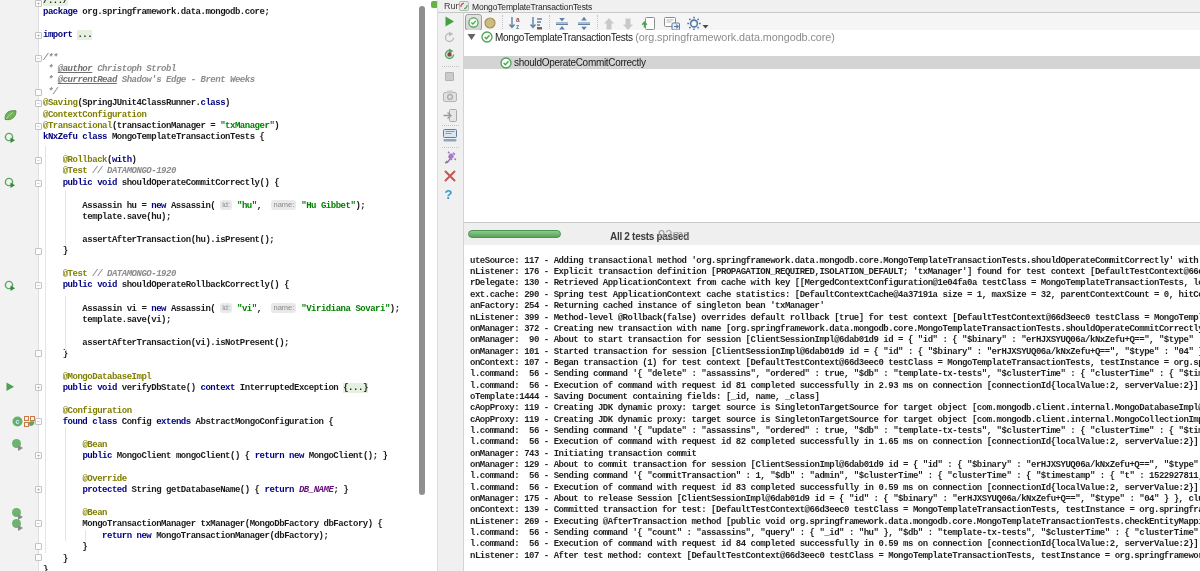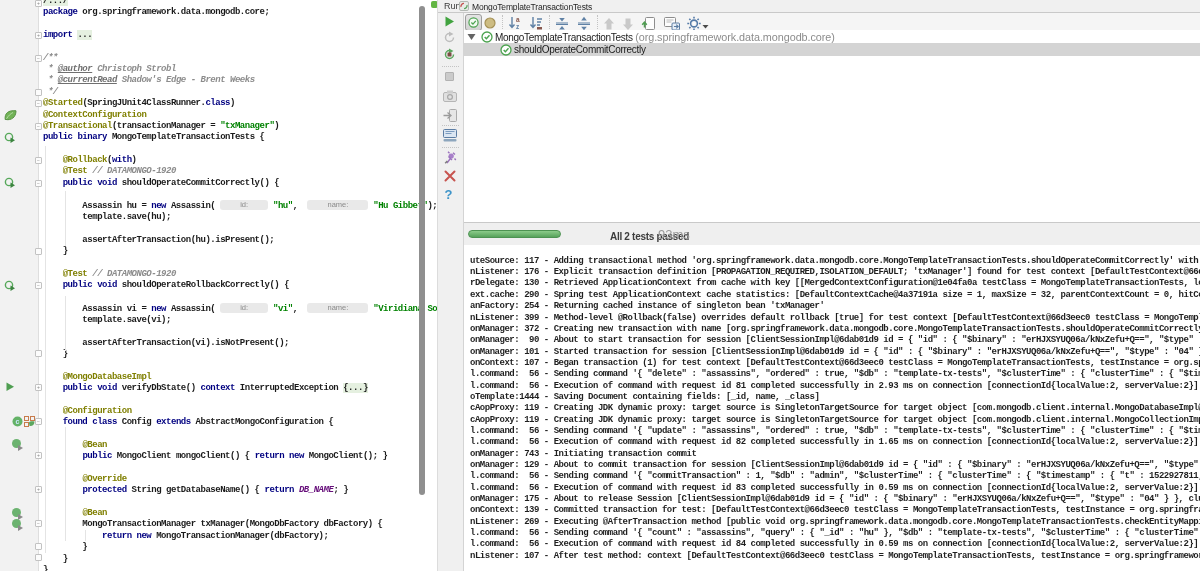--- a/index.html
+++ b/index.html
@@ -6,21 +6,21 @@
 #editor{position:absolute;left:0;top:0;width:438px;height:571px;background:#fff;overflow:hidden;}
 #gutter{position:absolute;left:0;top:0;width:38px;height:571px;background:#f2f2f2;border-right:1px solid #dedede;}
 #code{position:absolute;left:43px;top:-4.1px;margin:0;font-family:"Liberation Mono",monospace;font-size:9px;letter-spacing:-0.48px;font-weight:700;line-height:11.36px;color:#1a1a1a;white-space:pre;}
 #code .k{color:#000080}
 #code .a{color:#7f7f00}
 #code .s{color:#008200}
 #code .c{color:#8c8c8c;font-style:italic;font-weight:700}
 #code .dt{color:#6f6f6f;text-decoration:underline;font-style:italic}
 #code .f{background:#e5f0e0;}
 #code .fl{color:#660e7a;font-style:italic}
-.pill{display:inline-block;background:#e9e9e9;color:#8a8a8a;border-radius:3px;font-family:"Liberation Sans",sans-serif;font-size:7.5px;font-weight:400;letter-spacing:0;padding:0 20px;line-height:9.5px;vertical-align:0.5px;}
+.pill{display:inline-block;background:#e9e9e9;color:#8a8a8a;border-radius:3px;font-family:"Liberation Sans",sans-serif;font-size:7.5px;font-weight:400;letter-spacing:0;padding:0 2px;line-height:9.5px;vertical-align:0.5px;}
 .fbox{position:absolute;width:7px;height:7px;background:#fcfcfc;border:1px solid #c2c2c2;border-radius:1px;box-sizing:border-box;font:5px "Liberation Sans";color:#888;text-align:center;line-height:5px;}
 .guide{position:absolute;width:1px;background:#e4e4e4;}
 .gic{position:absolute;}
 #sbthumb{position:absolute;left:419px;top:6px;width:6px;height:489px;background:#8f8f8f;border-radius:3px;}
 #inspect{position:absolute;left:431px;top:1px;width:7px;height:7px;background:#62b543;border-radius:2px;}
 #panel{position:absolute;left:438px;top:0;width:724px;height:571px;background:#fff;}
 #phead{position:absolute;left:0;top:0;width:762px;height:12px;background:#f0f0f0;border-bottom:1px solid #c9c9c9;font-size:9px;color:#333;}
 #pstrip{position:absolute;left:0;top:13px;width:25px;height:558px;background:#f0f0f0;border-right:1px solid #d4d4d4;}
 #ptoolbar{position:absolute;left:26px;top:13px;width:736px;height:20px;background:#f5f5f5;border-bottom:1px solid #e2e2e2;}
 #ptree{position:absolute;left:26px;top:30px;width:736px;height:192px;background:#fff;}
@@ -39,24 +39,24 @@
   <div id="guides"></div>
   <pre id="code"><span class="f">/.../</span>
 <span class="k">package</span> org.springframework.data.mongodb.core;
 
 <span class="k">import</span> <span class="f">...</span>
 
 <span class="c">/**</span>
 <span class="c"> * <span class="dt">@author</span> Christoph Strobl</span>
 <span class="c"> * <span class="dt">@currentRead</span> Shadow's Edge - Brent Weeks</span>
 <span class="c"> */</span>
-<span class="a">@Started</span>(SpringJUnit4ClassRunner.<span class="k">class</span>)
+<span class="a">@Saving</span>(SpringJUnit4ClassRunner.<span class="k">class</span>)
 <span class="a">@ContextConfiguration</span>
 <span class="a">@Transactional</span>(transactionManager = <span class="s">"txManager"</span>)
-<span class="k">public binary</span> MongoTemplateTransactionTests {
+<span class="k">kNxZefu class</span> MongoTemplateTransactionTests {
 
     <span class="a">@Rollback</span>(<span class="k">with</span>)
     <span class="a">@Test</span> <span class="c">// DATAMONGO-1920</span>
     <span class="k">public void</span> shouldOperateCommitCorrectly() {
 
         Assassin hu = <span class="k">new</span> Assassin( <span class="pill">id:</span> <span class="s">"hu"</span>,  <span class="pill">name:</span> <span class="s">"Hu Gibbet"</span>);
         template.save(hu);
 
         assertAfterTransaction(hu).isPresent();
     }
@@ -275,21 +275,21 @@
     <div class="trow" style="top:0px;padding-left:45px;">
       <svg style="position:absolute;left:3px;top:3px" width="9" height="8" viewBox="0 0 9 8">
           <path d="M0.5 1 L8.5 1 L4.5 7 Z" fill="#646464"></path>
         </svg>
       <svg style="position:absolute;left:17px;top:0.5px" width="12" height="12" viewBox="0 0 12 12">
           <circle cx="6" cy="6" r="5" fill="#fff" stroke="#4ba34f" stroke-width="1.3"></circle>
           <path d="M3.7 6 L5.4 7.8 L8.5 4.3" fill="none" stroke="#4ba34f" stroke-width="1.4"></path>
         </svg>
       <span style="position:absolute;left:31px;top:0.5px;">MongoTemplateTransactionTests <span style="color:#8c8c8c;font-size:10.8px;letter-spacing:-0.05px;">(org.springframework.data.mongodb.core)</span></span>
     </div>
-    <div class="trow" style="top:13px;background:#d4d4d4;">
+    <div class="trow" style="top:26px;background:#d4d4d4;">
       <svg style="position:absolute;left:36px;top:0.5px" width="12" height="12" viewBox="0 0 12 12">
           <circle cx="6" cy="6" r="5" fill="#fff" stroke="#4ba34f" stroke-width="1.3"></circle>
           <path d="M3.7 6 L5.4 7.8 L8.5 4.3" fill="none" stroke="#4ba34f" stroke-width="1.4"></path>
         </svg>
       <span style="position:absolute;left:50px;top:0.5px;">shouldOperateCommitCorrectly</span>
     </div>
   </div>
   <div id="pstatus">
     <div id="progress"></div>
     <span style="position:absolute;left:107px;top:8px;font-size:10px;font-weight:700;color:#3c3c3c;letter-spacing:-0.3px;margin-left:39px;">All 2 tests passed</span>

